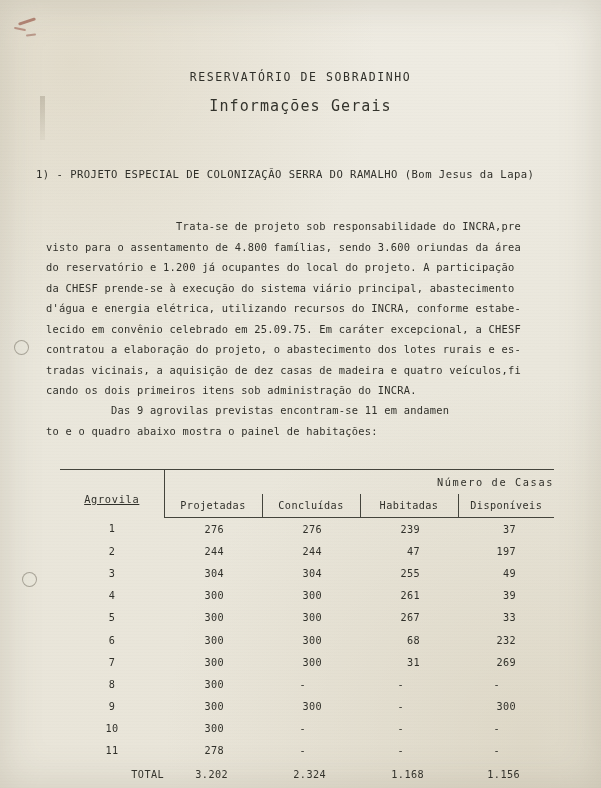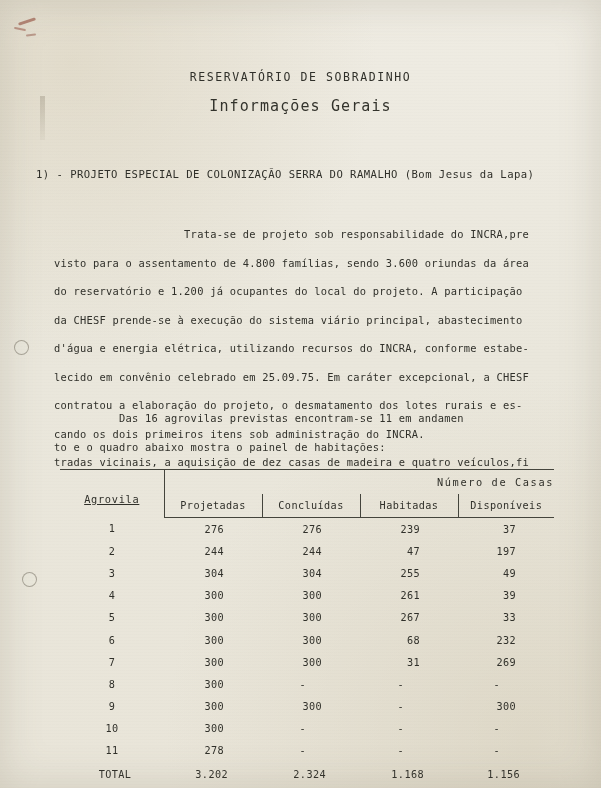--- a/index.html
+++ b/index.html
@@ -137,21 +137,21 @@
     left: 46px;
     right: 22px;
     font-size: 10.4px;
     line-height: 20.5px;
     letter-spacing: 0.25px;
     color: #30302a;
   }
   .body-block.p1 { top: 216px; }
   .body-block.p2 { top: 400px; }
   .body-block p {
-    margin: 8px;
+    margin: 0;
     white-space: pre;
   }
 
   
   .table-wrap {
     position: absolute;
     left: 60px;
     top: 469px;
     width: 494px;
     font-size: 10.2px;
@@ -208,21 +208,21 @@
   .data-row td.dash {
     text-align: right;
     padding-right: 54px !important;
   }
   .total-row td {
     height: 24px;
     text-align: center;
     letter-spacing: 0.4px;
   }
   .total-row td.label {
-    text-align: center;
+    text-align: right;
     padding-left: 6px !important;
   }
   .total-row td.num {
     text-align: right;
     padding-right: 34px !important;
   }
   .dbl-row td {
     height: 9px;
     text-align: right;
     padding-right: 34px !important;
@@ -258,27 +258,27 @@
 
   <div class="section-heading">1) - PROJETO ESPECIAL DE COLONIZAÇÃO SERRA DO RAMALHO (Bom Jesus da Lapa)</div>
 
   <div class="body-block p1">
     <p>                    Trata-se de projeto sob responsabilidade do INCRA,pre</p>
     <p>visto para o assentamento de 4.800 famílias, sendo 3.600 oriundas da área</p>
     <p>do reservatório e 1.200 já ocupantes do local do projeto. A participação</p>
     <p>da CHESF prende-se à execução do sistema viário principal, abastecimento</p>
     <p>d'água e energia elétrica, utilizando recursos do INCRA, conforme estabe-</p>
     <p>lecido em convênio celebrado em 25.09.75. Em caráter excepcional, a CHESF</p>
-    <p>contratou a elaboração do projeto, o desmatamento dos lotes rurais e es-</p>
+    <p>contratou a elaboração do projeto, o abastecimento dos lotes rurais e es-</p>
+    <p>tradas vicinais, a aquisição de dez casas de madeira e quatro veículos,fi</p>
     <p>cando os dois primeiros itens sob administração do INCRA.</p>
-    <p>tradas vicinais, a aquisição de dez casas de madeira e quatro veículos,fi</p>
   </div>
 
   <div class="body-block p2">
-    <p>          Das 16 agrovilas previstas encontram-se 11 em andamen</p>
+    <p>          Das 9 agrovilas previstas encontram-se 11 em andamen</p>
     <p>to e o quadro abaixo mostra o painel de habitações:</p>
   </div>
 
   <div class="table-wrap">
     <table class="habit">
       <colgroup>
         <col class="col-a">
           <col class="col-b">
           <col class="col-c">
           <col class="col-d">

